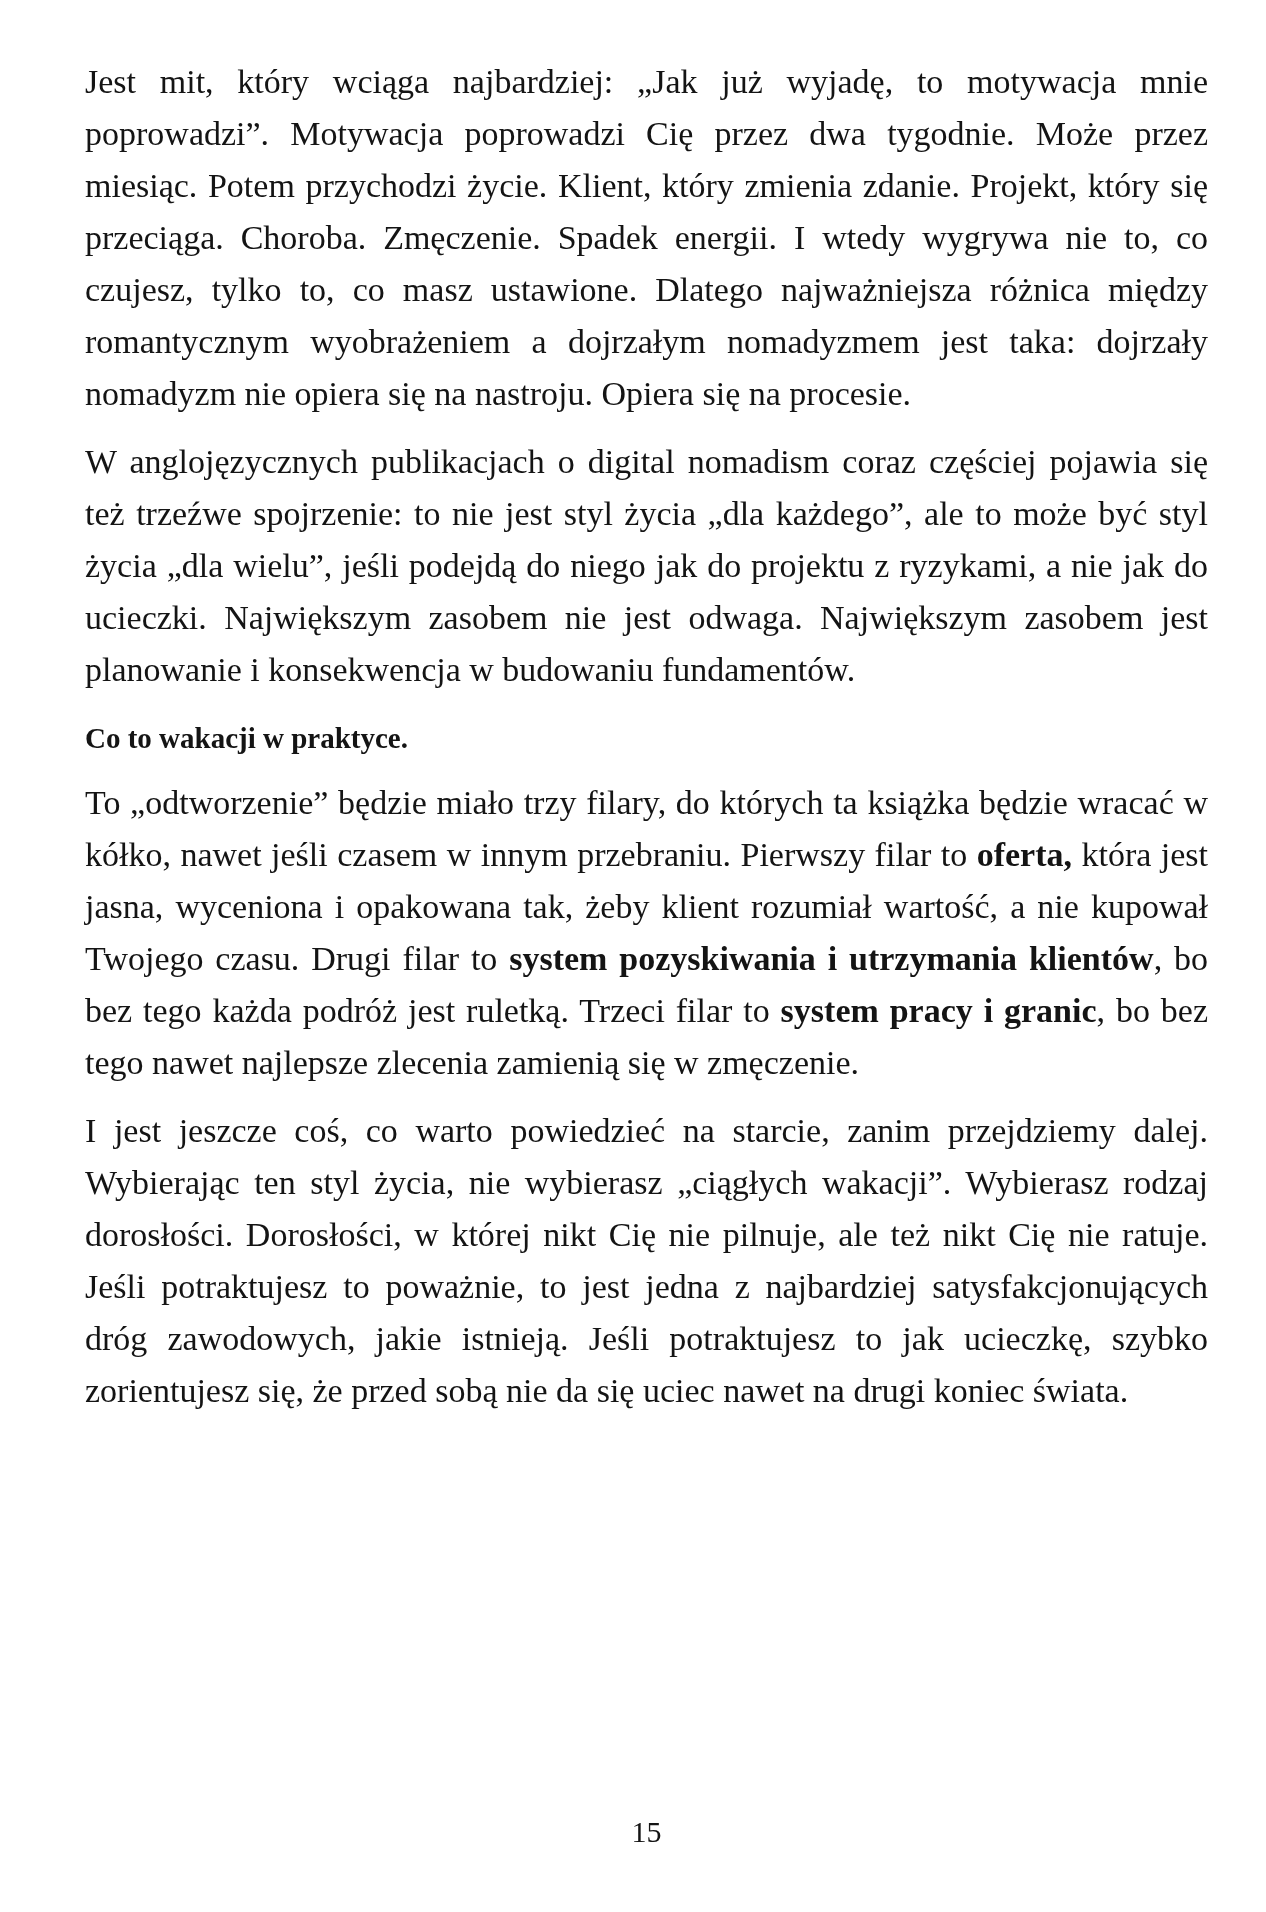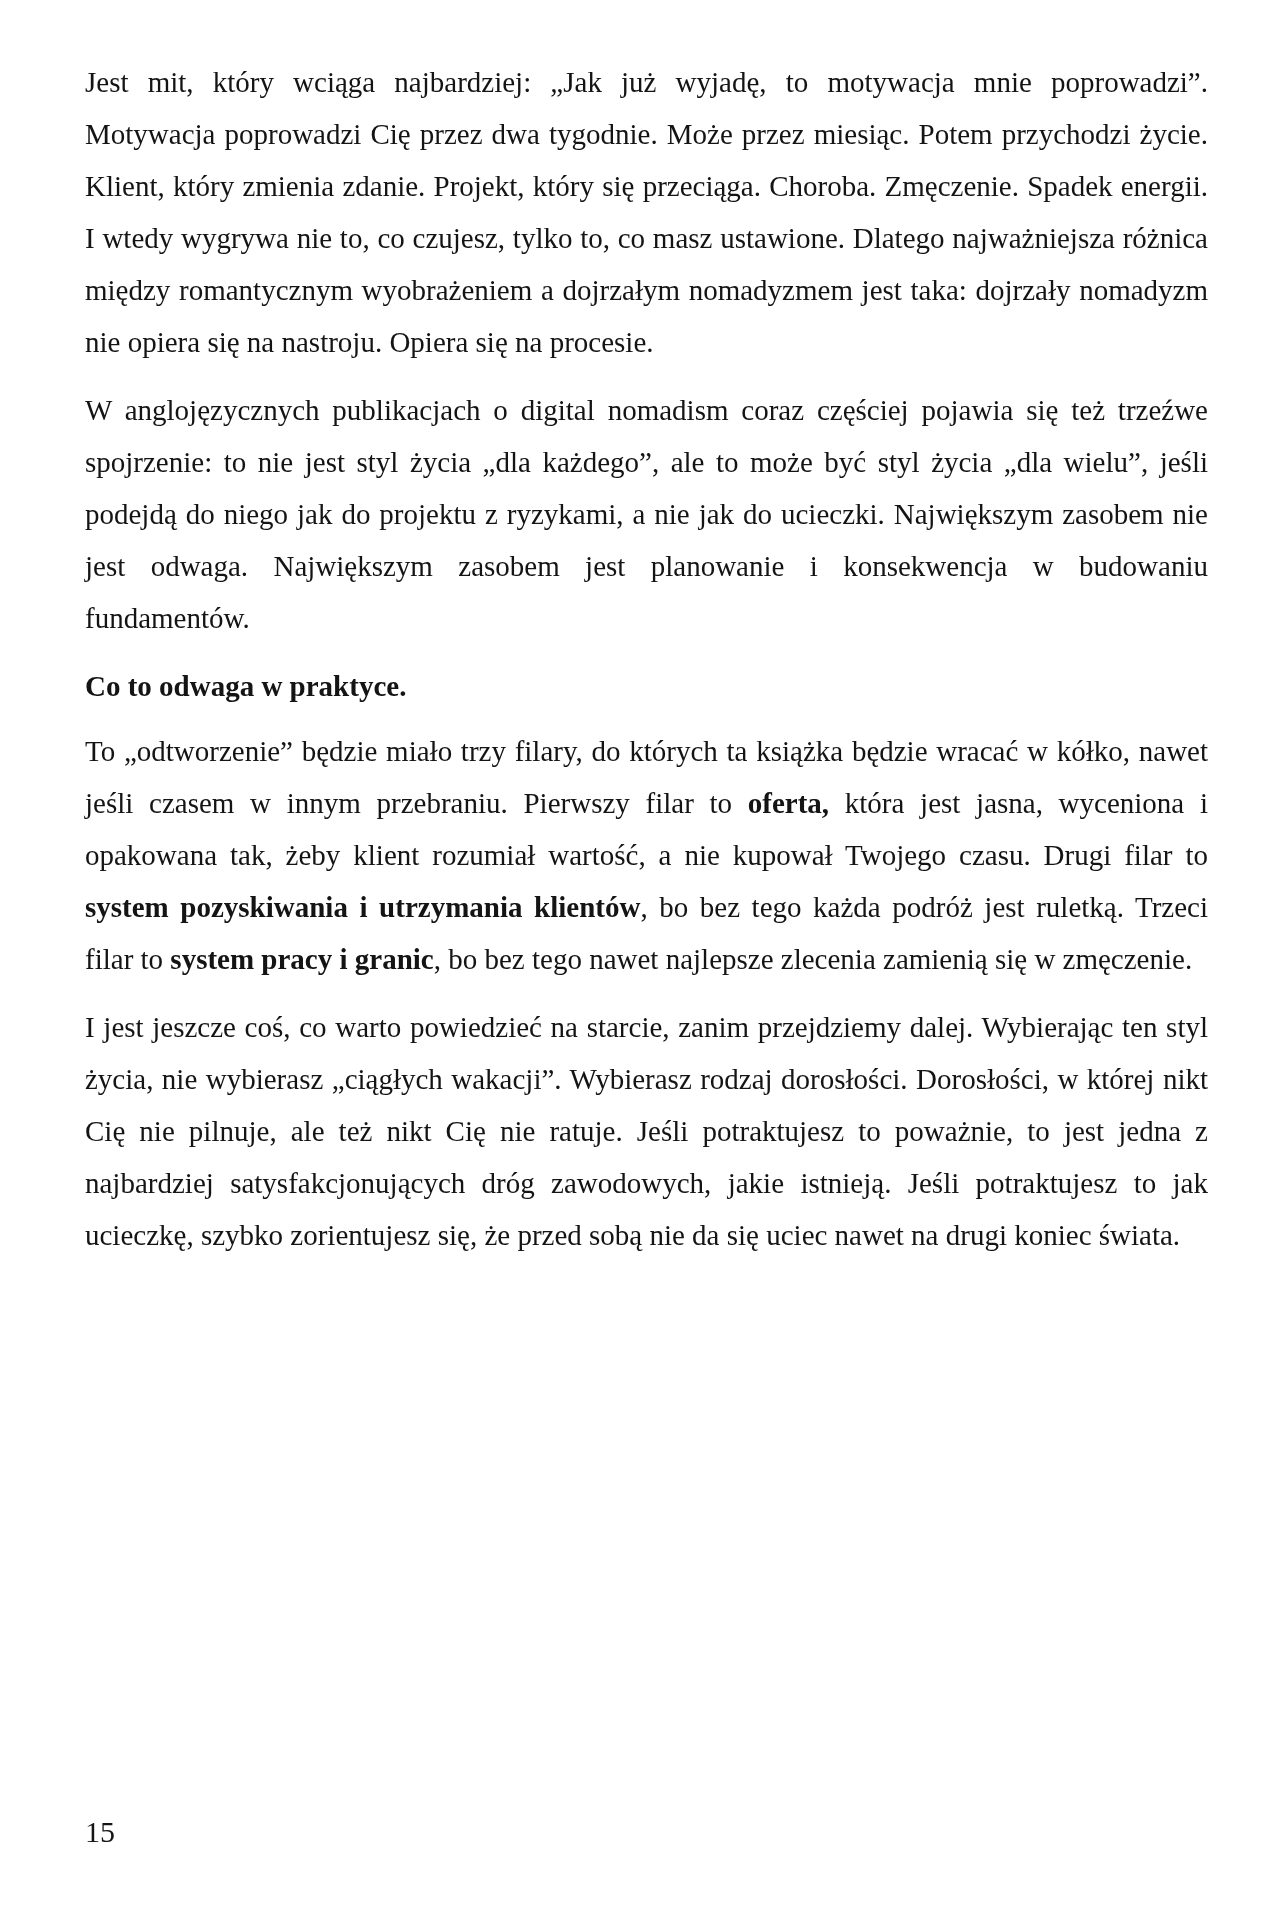--- a/index.html
+++ b/index.html
@@ -17,21 +17,21 @@
     overflow: hidden;
   }
   .content {
     position: absolute;
     left: 85px;
     top: 56px;
     width: 1123px;
   }
   .content p {
     margin: 0 0 16px 0;
-    font-size: 29px;
+    font-size: 34px;
     line-height: 52px;
     text-align: justify;
     text-justify: inter-word;
     hyphens: none;
   }
   .content p.justify-last {
     text-align-last: justify;
   }
   .content h2 {
     margin: 4px 0 13px 0;
@@ -40,27 +40,28 @@
     font-weight: bold;
     text-align: left;
   }
   .page-number {
     position: absolute;
     left: 85px;
     top: 1806px;
     width: 1123px;
     font-size: 30px;
     line-height: 52px;
+    text-align: center;
   }
 </style>
 </head>
 <body>
 
 <div class="page">
   <div class="content">
       <p>Jest mit, który wciąga najbardziej: „Jak już wyjadę, to motywacja mnie poprowadzi”. Motywacja poprowadzi Cię przez dwa tygodnie. Może przez miesiąc. Potem przychodzi życie. Klient, który zmienia zdanie. Projekt, który się przeciąga. Choroba. Zmęczenie. Spadek energii. I wtedy wygrywa nie to, co czujesz, tylko to, co masz ustawione. Dlatego najważniejsza różnica między romantycznym wyobrażeniem a dojrzałym nomadyzmem jest taka: dojrzały nomadyzm nie opiera się na nastroju. Opiera się na procesie.</p>
       <p>W anglojęzycznych publikacjach o digital nomadism coraz częściej pojawia się też trzeźwe spojrzenie: to nie jest styl życia „dla każdego”, ale to może być styl życia „dla wielu”, jeśli podejdą do niego jak do projektu z ryzykami, a nie jak do ucieczki. Największym zasobem nie jest odwaga. Największym zasobem jest planowanie i konsekwencja w budowaniu fundamentów.</p>
-      <h2>Co to odwaga w praktyce.</h2>
+      <h2>Co to wakacji w praktyce.</h2>
       <p>To „odtworzenie” będzie miało trzy filary, do których ta książka będzie wracać w kółko, nawet jeśli czasem w innym przebraniu. Pierwszy filar to <strong>oferta,</strong> która jest jasna, wyceniona i opakowana tak, żeby klient rozumiał wartość, a nie kupował Twojego czasu. Drugi filar to <strong>system pozyskiwania i utrzymania klientów</strong>, bo bez tego każda podróż jest ruletką. Trzeci filar to <strong>system pracy i granic</strong>, bo bez tego nawet najlepsze zlecenia zamienią się w zmęczenie.</p>
       <p>I jest jeszcze coś, co warto powiedzieć na starcie, zanim przejdziemy dalej. Wybierając ten styl życia, nie wybierasz „ciągłych wakacji”. Wybierasz rodzaj dorosłości. Dorosłości, w której nikt Cię nie pilnuje, ale też nikt Cię nie ratuje. Jeśli potraktujesz to poważnie, to jest jedna z najbardziej satysfakcjonujących dróg zawodowych, jakie istnieją. Jeśli potraktujesz to jak ucieczkę, szybko zorientujesz się, że przed sobą nie da się uciec nawet na drugi koniec świata.</p>
     </div>
   <div class="page-number">15</div>
 </div>
 
 </body></html>

